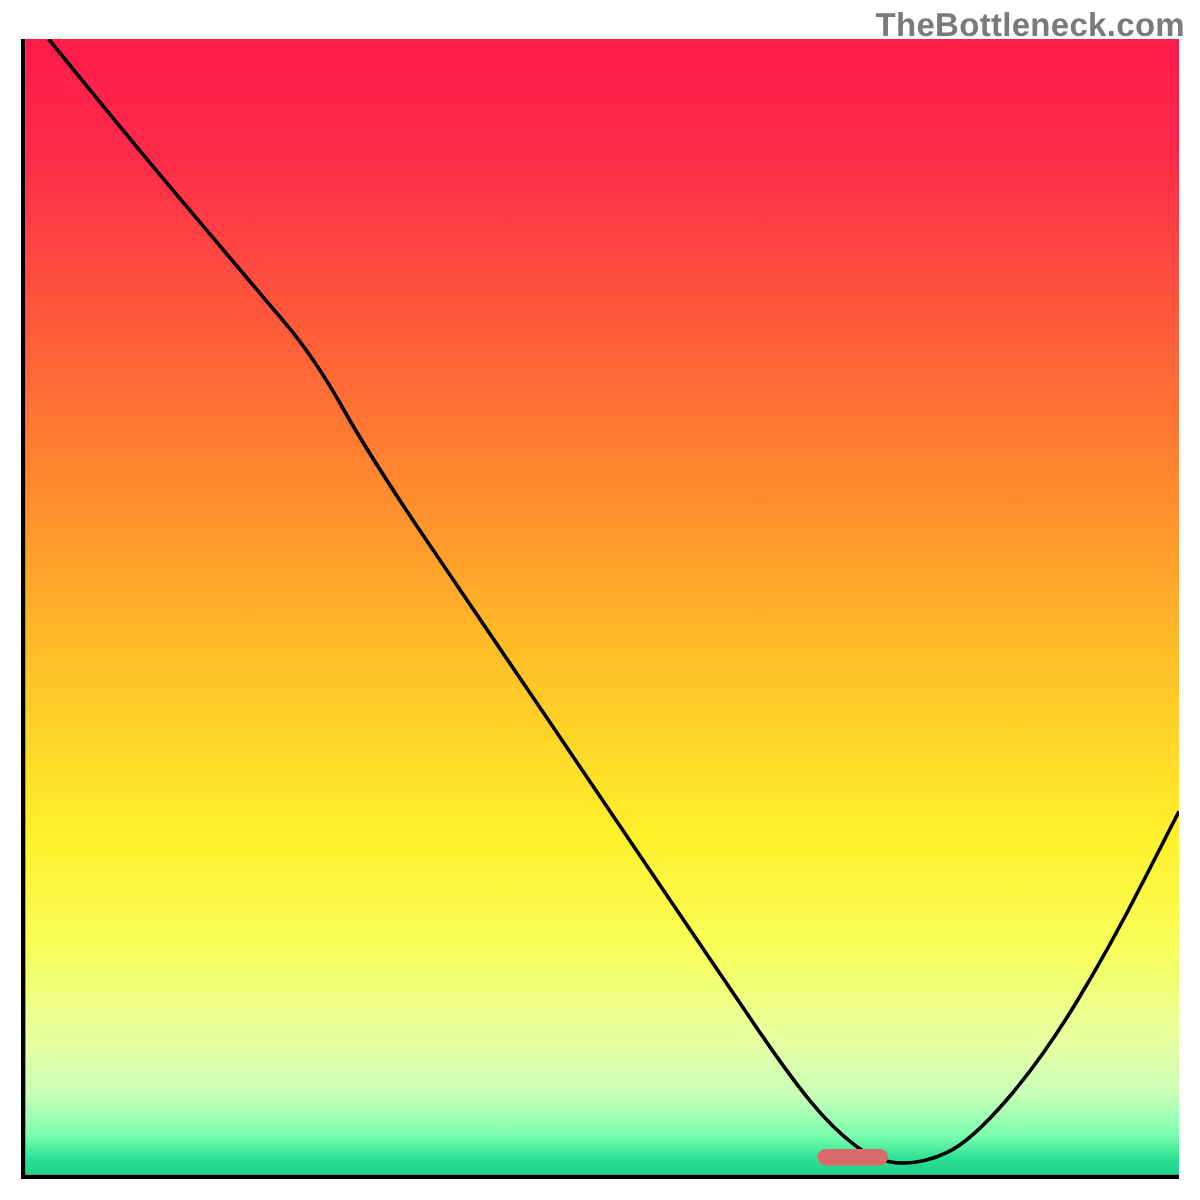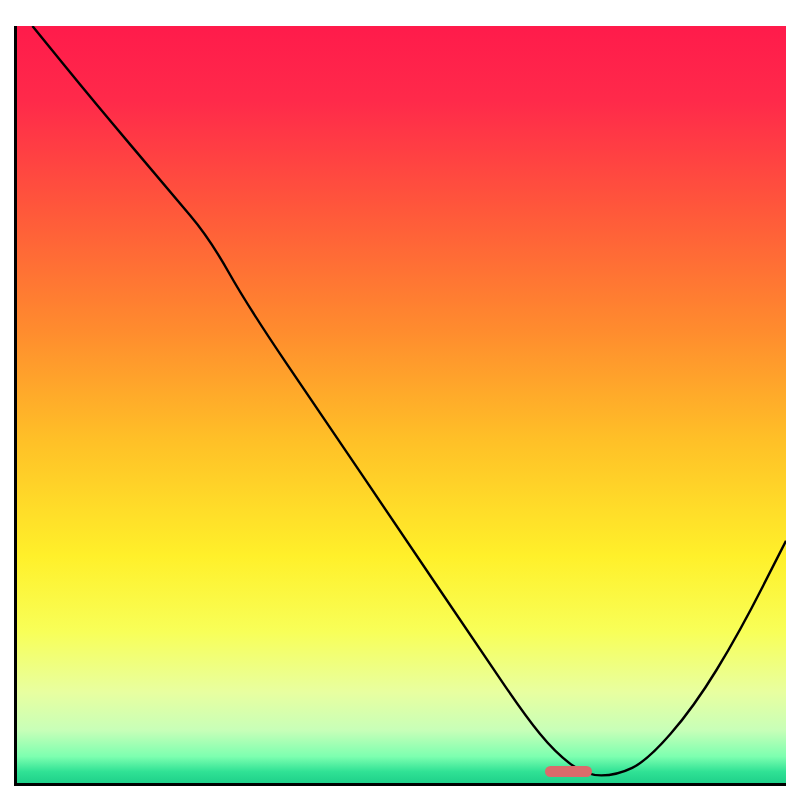--- a/index.html
+++ b/index.html
@@ -45,20 +45,21 @@
     position: absolute;
     background: #db6b6b;
     border-radius: 6px;
   }
 </style>
 </head>
 <body>
 
 <div class="canvas">
 
+  <div class="watermark">TheBottleneck.com</div>
 
   <div class="plot-frame"></div>
 
   <svg class="plot" viewBox="0 0 769 757" preserveAspectRatio="none">
     <defs>
       <linearGradient id="bg-grad" x1="0" y1="0" x2="0" y2="1">
           <stop offset="0%" stop-color="#ff1b4b"></stop>
           <stop offset="10%" stop-color="#ff2a4a"></stop>
           <stop offset="25%" stop-color="#ff5a3a"></stop>
           <stop offset="40%" stop-color="#ff8b2e"></stop>

